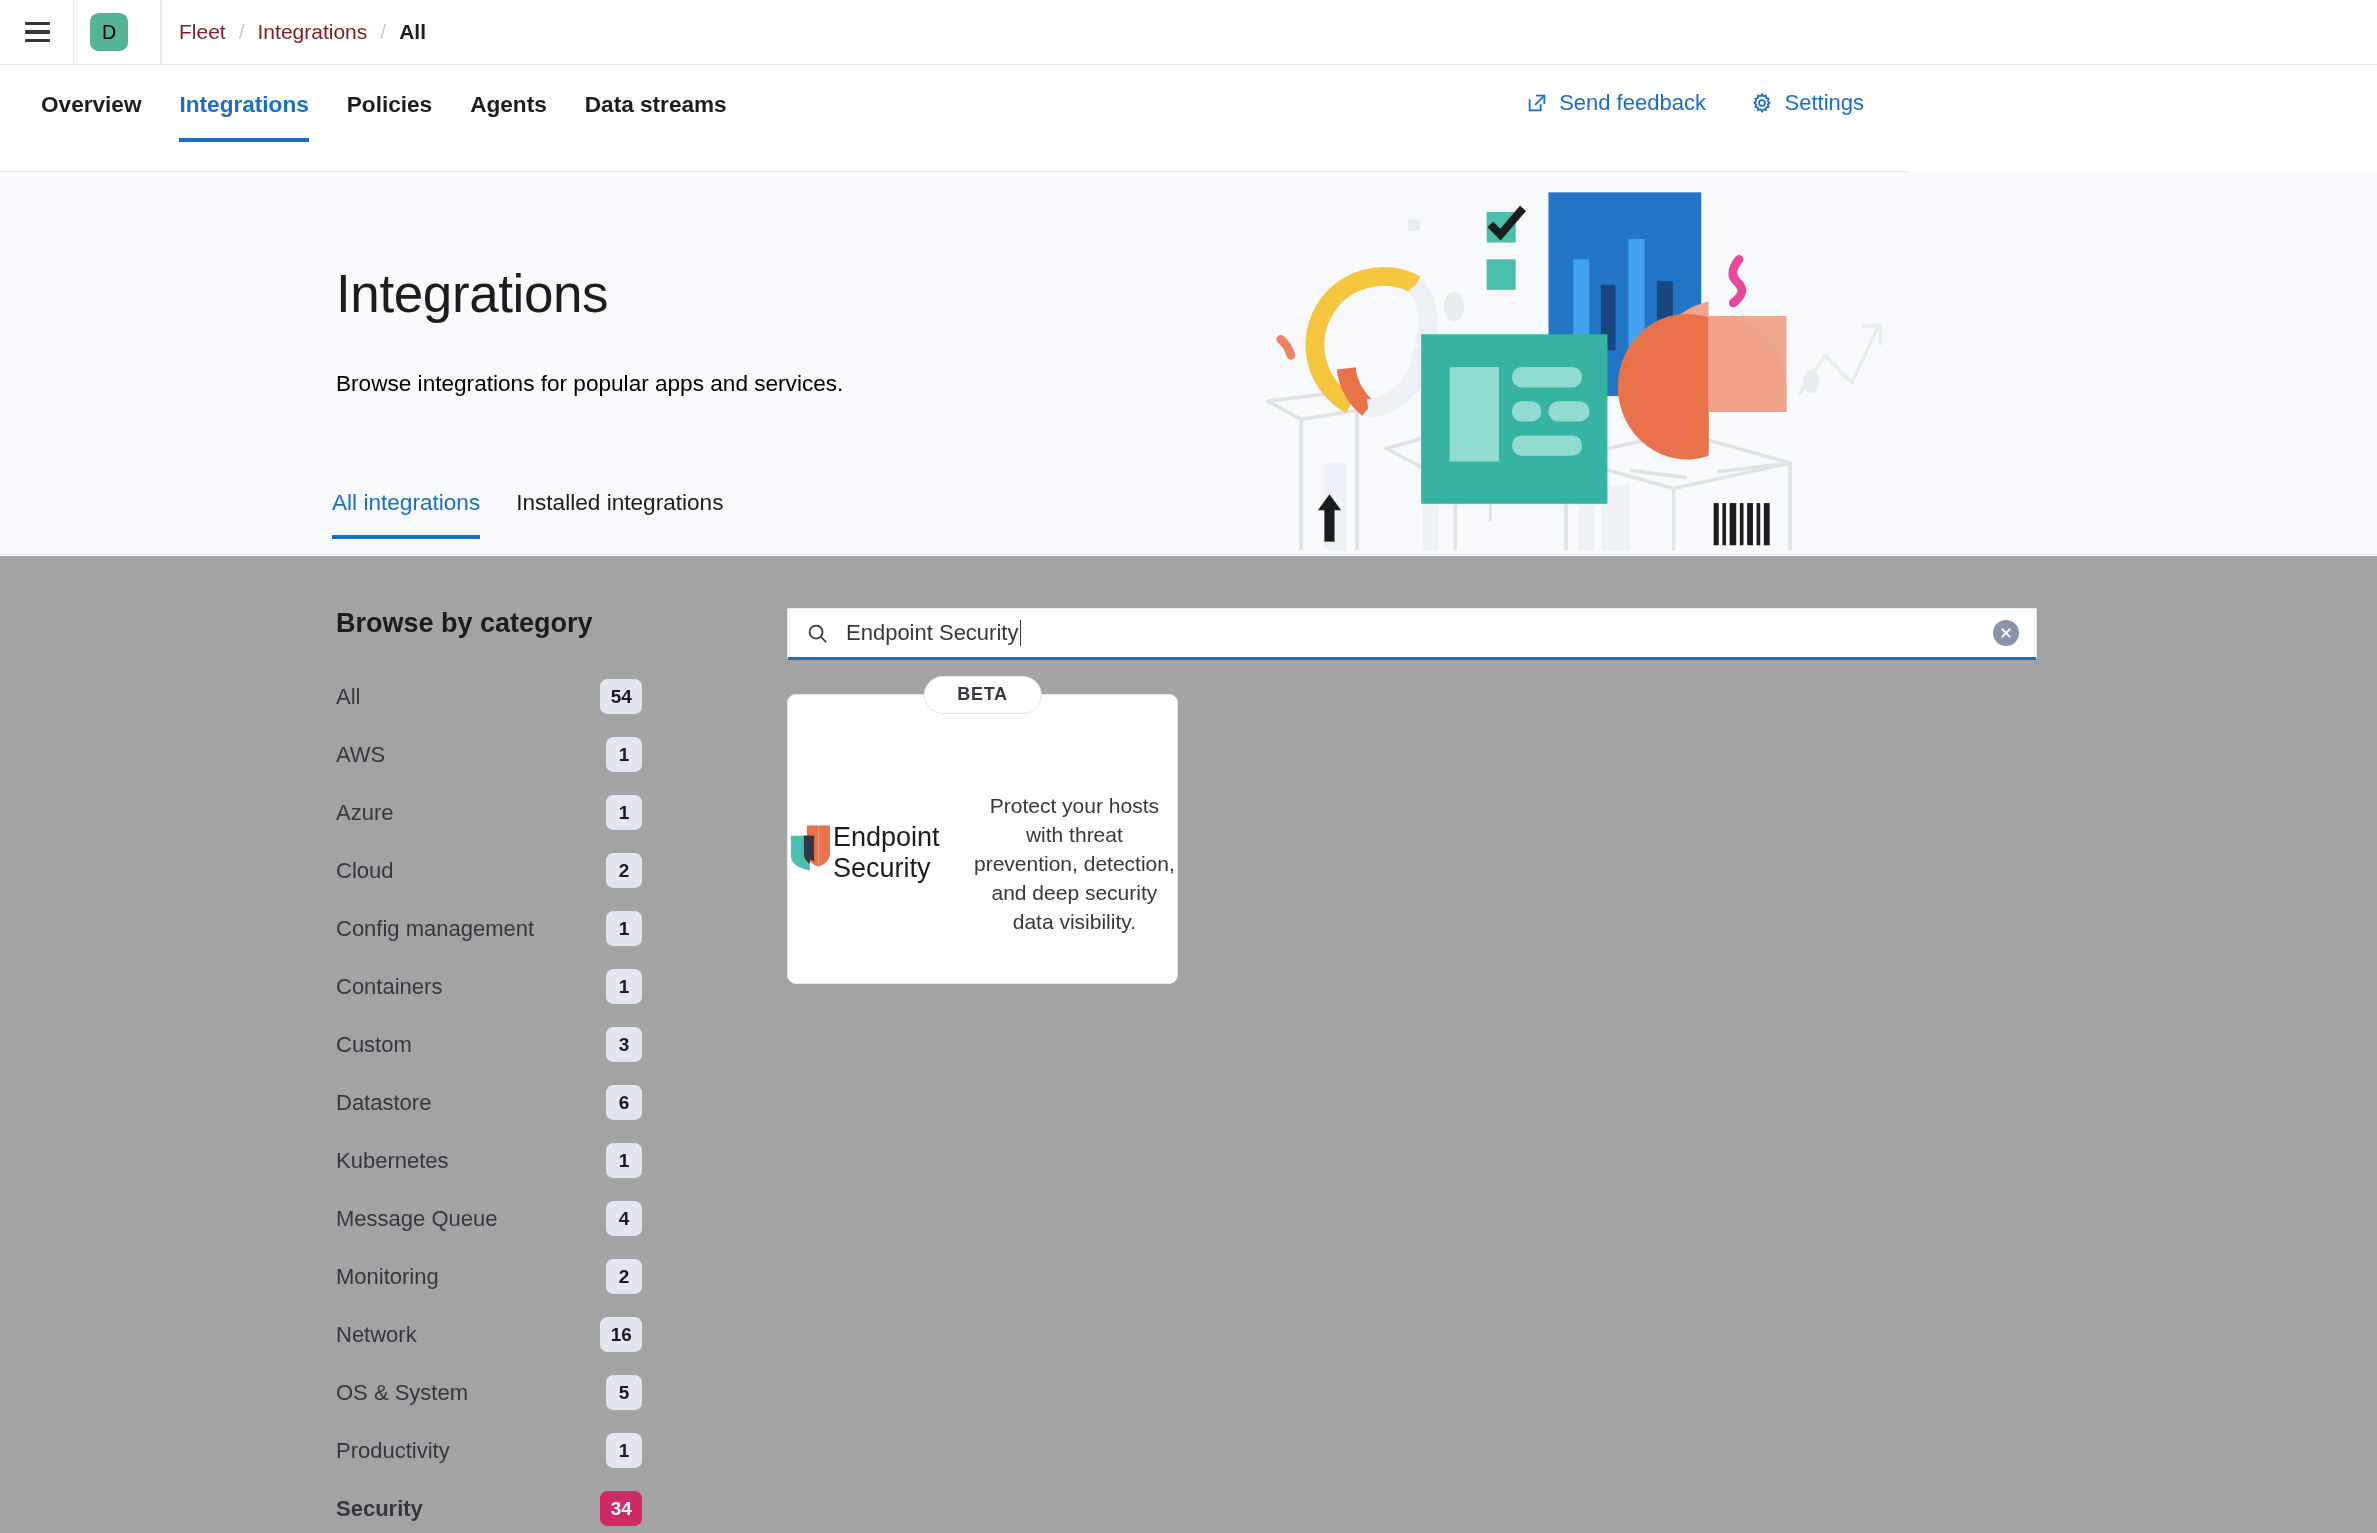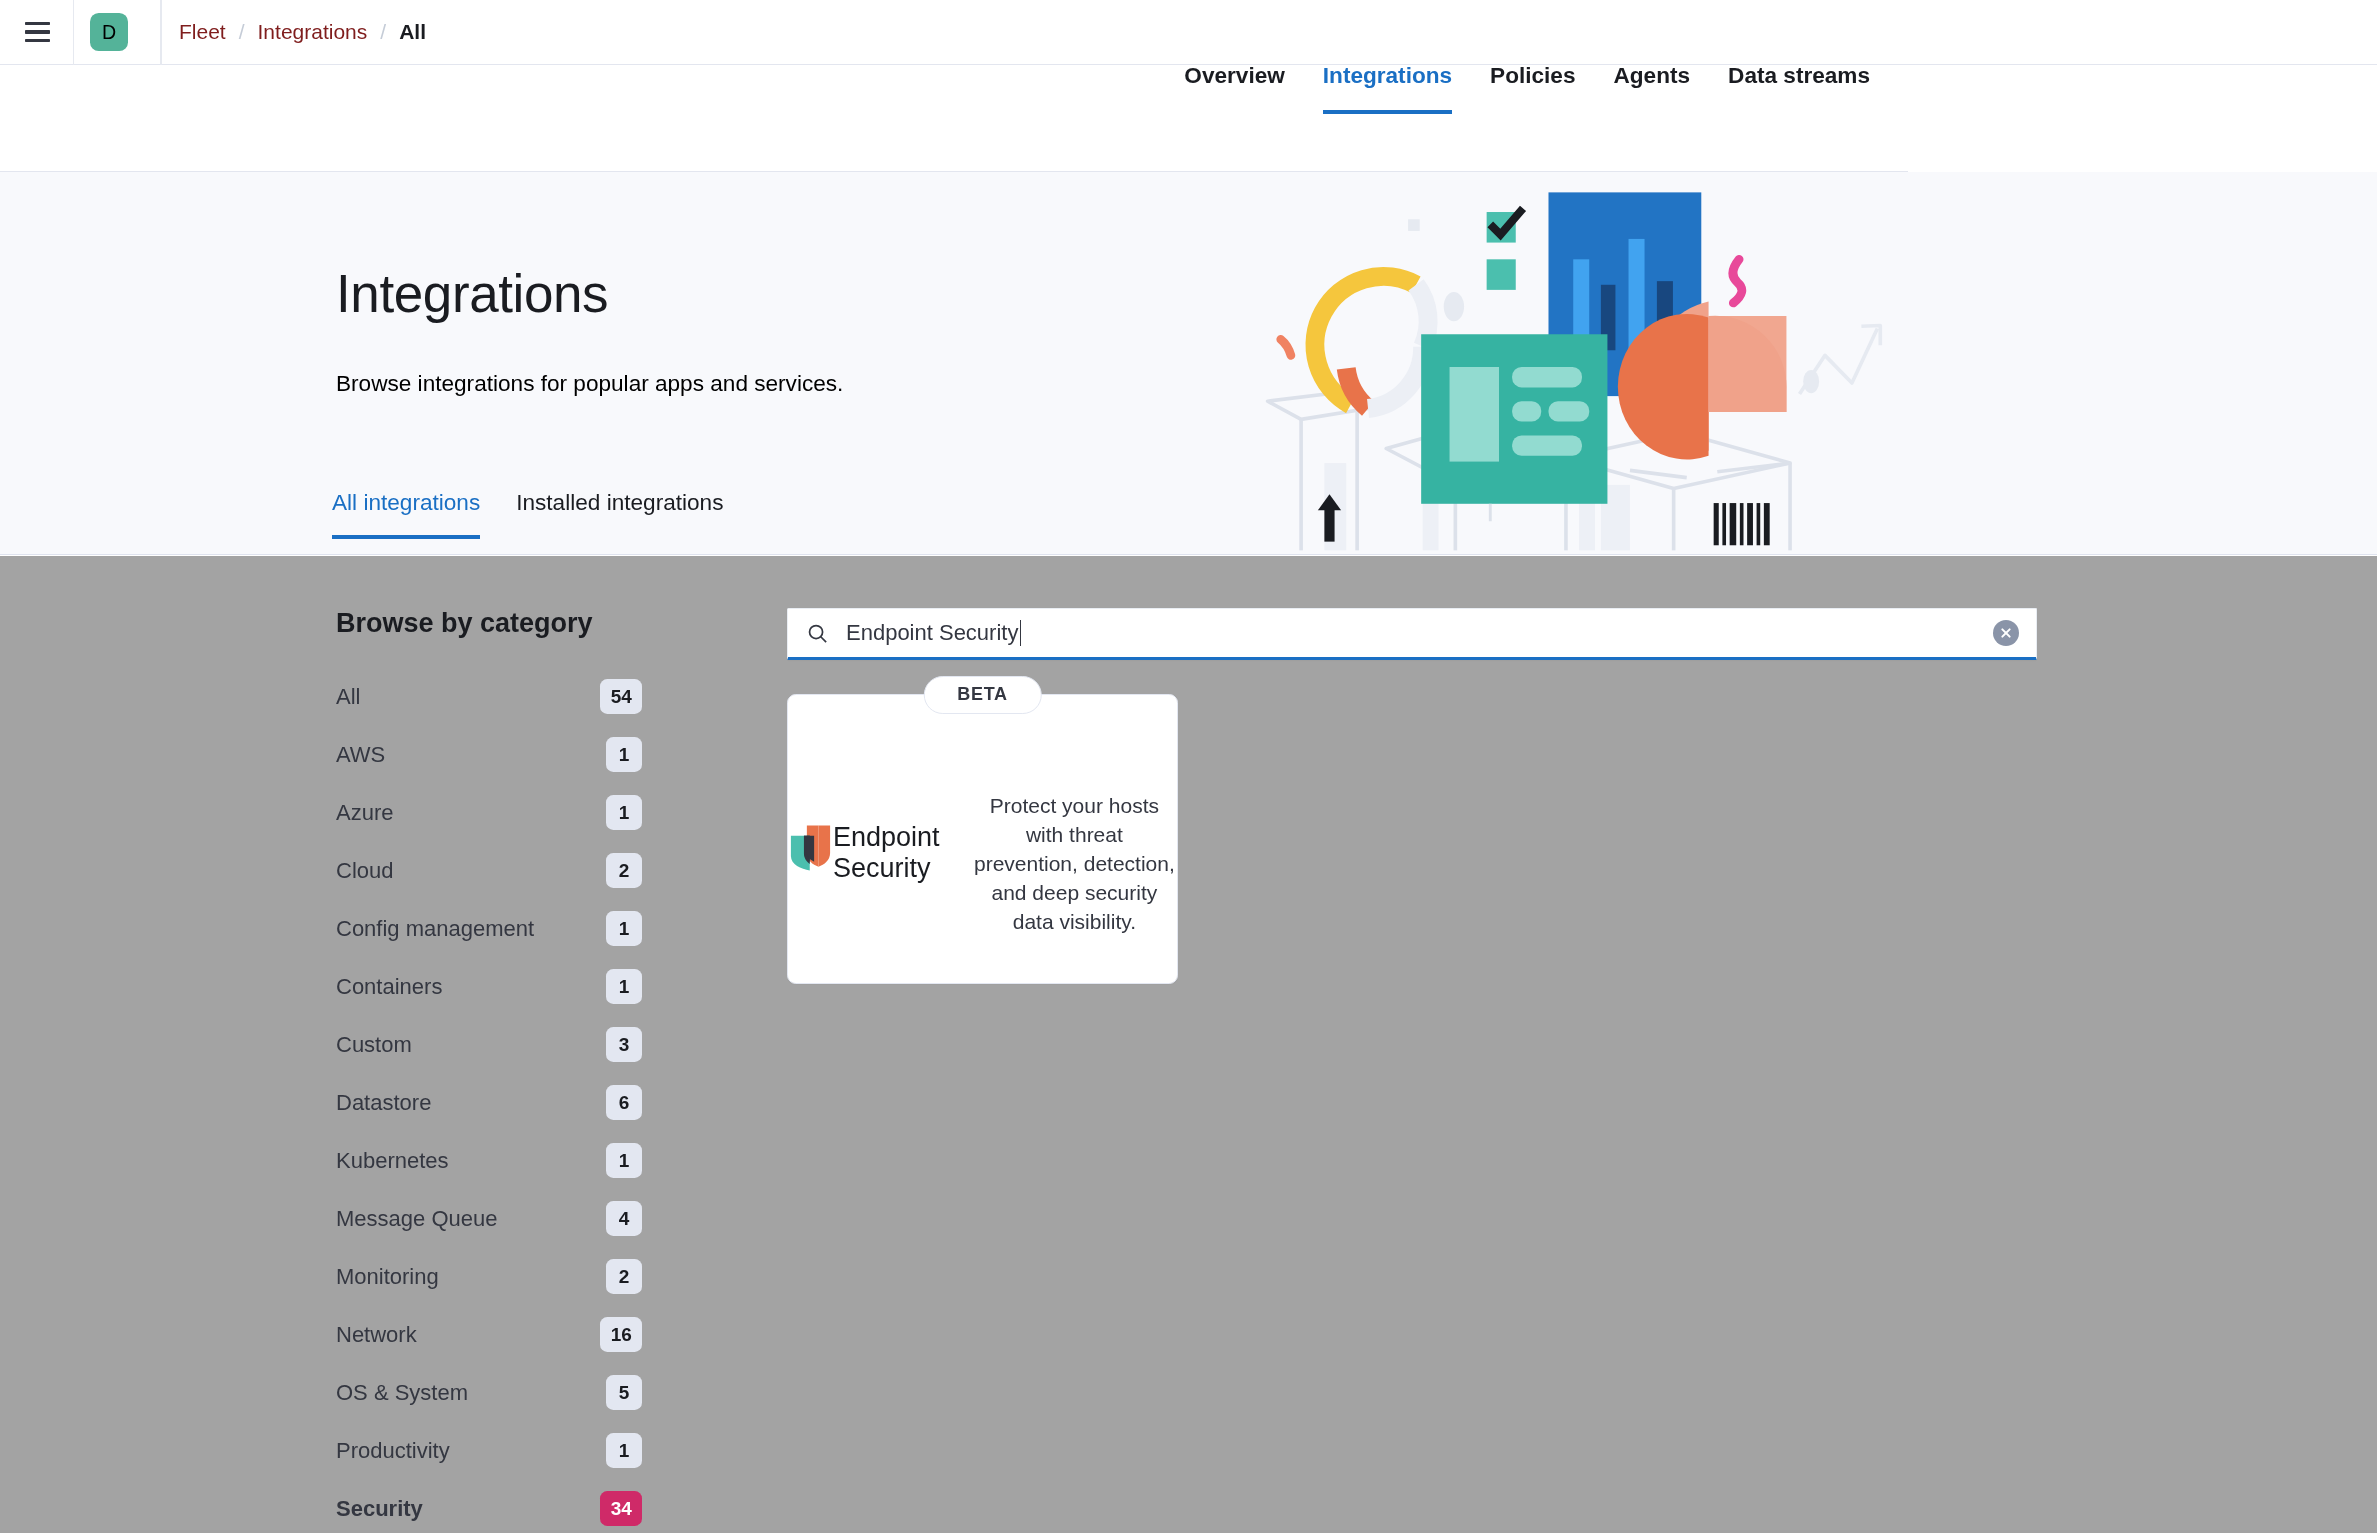--- a/index.html
+++ b/index.html
@@ -33,21 +33,21 @@
   }
   .breadcrumb { display: flex; align-items: center; gap: 0; margin-left: 17.5px; font-size: 21px; }
   .bc-link { color: #7f1d1d; cursor: pointer; }
   .bc-sep { color: #c5ccd7; margin: 0 13px; font-size: 21px; }
   .bc-current { color: #1a1c21; font-weight: bold; cursor: default; }
 
   
   .navbar {
     position: absolute; left: 0; top: 65px; width: 1908px; height: 107px;
     background: #fff; border-bottom: 1.5px solid #e3e6ef;
-    display: flex; align-items: flex-end; flex-direction: column;
+    display: flex; align-items: center;
   }
   .nav-tabs { display: flex; align-items: flex-end; margin-left: 41px; }
   .nav-tab {
     font-size: 22.6px; font-weight: bold; color: #1a1c21;
     padding: 0 0 22px 0; margin-right: 38px; cursor: pointer;
     border-bottom: 4.4px solid transparent; line-height: 1;
   }
   .nav-tab.active { color: #1a6fc4; border-bottom-color: #1a6fc4; }
   .nav-right { margin-left: auto; display: flex; align-items: center; margin-right: 44px; padding-bottom: 31px; }
   .nav-action {
@@ -160,20 +160,41 @@
     </div>
   </div>
 
   <div class="navbar">
     <div class="nav-tabs">
       <div class="nav-tab">Overview</div>
       <div class="nav-tab active">Integrations</div>
       <div class="nav-tab">Policies</div>
       <div class="nav-tab">Agents</div>
       <div class="nav-tab">Data streams</div>
+    </div>
+    <div class="nav-right">
+      <div class="nav-action">
+        <span>
+          <svg width="22" height="22" viewBox="0 0 24 24" fill="none" stroke="#1a6fc4" stroke-width="2">
+            <path d="M4 8 L4 20 L16 20 L16 13"></path>
+            <path d="M11 4 L20 4 L20 13"></path>
+            <path d="M20 4 L10 14"></path>
+          </svg>
+        </span>
+        <span>Send feedback</span>
+      </div>
+      <div class="nav-action">
+        <span>
+          <svg width="22" height="22" viewBox="0 0 24 24" fill="none" stroke="#1a6fc4" stroke-width="1.9">
+            <circle cx="12" cy="12" r="3.2"></circle>
+            <path d="M12 2.4 L13.6 4.6 L16.2 4 L16.6 6.7 L19.2 7.3 L18.3 9.9 L20.2 11.8 L18.3 13.7 L19.2 16.3 L16.6 16.9 L16.2 19.6 L13.6 19 L12 21.2 L10.4 19 L7.8 19.6 L7.4 16.9 L4.8 16.3 L5.7 13.7 L3.8 11.8 L5.7 9.9 L4.8 7.3 L7.4 6.7 L7.8 4 L10.4 4.6 Z"></path>
+          </svg>
+        </span>
+        <span>Settings</span>
+      </div>
     </div>
   </div>
 
   <div class="hero">
     <div class="hero-text">
       <div class="hero-title">Integrations</div>
       <div class="hero-sub">Browse integrations for popular apps and services.</div>
     </div>
     <div class="hero-illustration">
       <svg width="655" height="382" viewBox="0 0 900 525">

